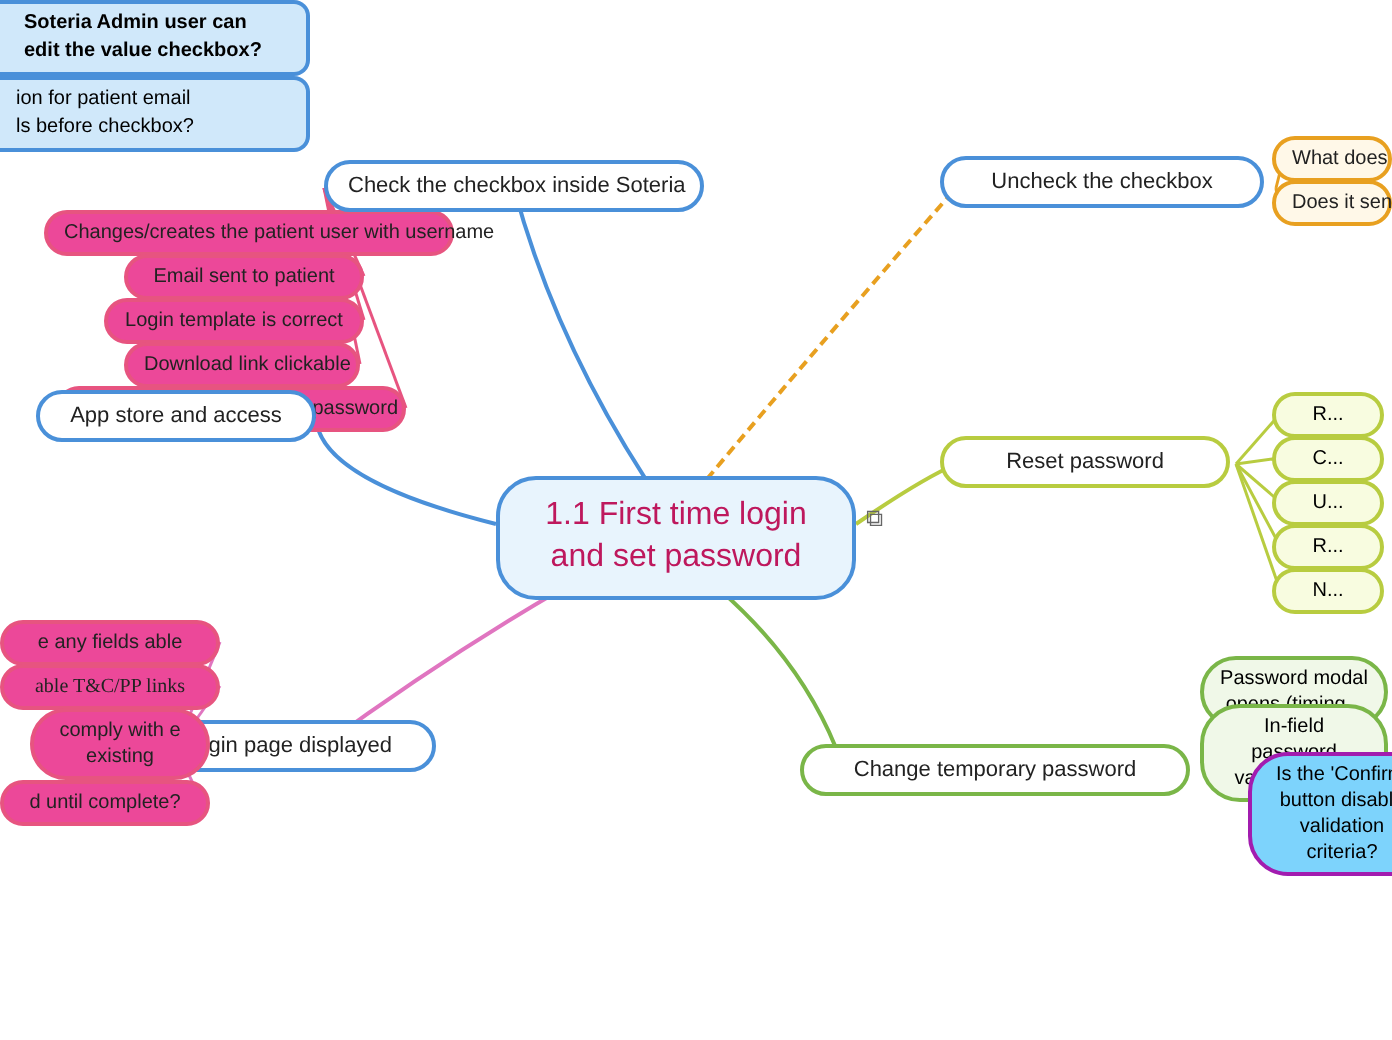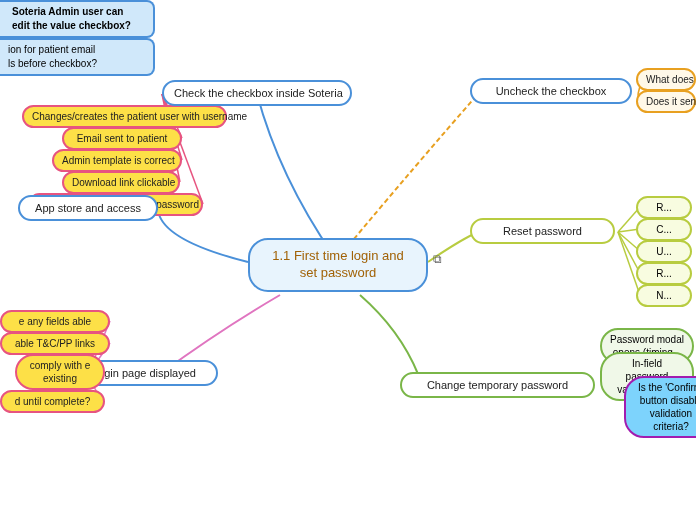--- a/index.html
+++ b/index.html
@@ -34,38 +34,38 @@
       background: #fff;
     }
     .node-green {
       border: 2px solid #7ab648;
       color: #222;
       background: #fff;
       margin-top: 12px;
     }
     .node-pink {
       border: 2px solid #e75480;
-      background: #fde047;
+      background: #ec4899;
       color: #222;
     }
     .node-orange {
       border: 2px solid #e8a020;
       background: #fff8e8;
       color: #222;
     }
     .node-yellow-green {
       border: 2px solid #b8cc40;
       color: #222;
       background: #fff;
     }
     .node-center {
       border: 2px solid #4a90d9;
       background: #e8f4fd;
-      color: #a16207;
-      font-size: 13px;
+      color: #be185d;
+      font-size: 16px;
       font-weight: 500;
       white-space: normal;
       width: 180px;
       text-align: center;
     }
     .node-small {
       font-size: 10px;
       padding: 3px 8px;
     }
   </style>
@@ -119,21 +119,21 @@
   <span>ion for patient email<br>ls before checkbox?</span>
 </div>
 
 <div class="node node-pink node-small" style="position:absolute;left:22px;top:105px;width:205px;">
   <span>Changes/creates the patient user with username</span>
 </div>
 <div class="node node-pink node-small" style="position:absolute;left:62px;top:127px;width:120px;">
   <span>Email sent to patient</span>
 </div>
 <div class="node node-pink node-small" style="position:absolute;left:52px;top:149px;width:130px;">
-  <span>Admin template is correct</span>
+  <span>Login template is correct</span>
 </div>
 <div class="node node-pink node-small" style="position:absolute;left:62px;top:171px;width:118px;">
   <span>Download link clickable</span>
 </div>
 <div class="node node-pink node-small" style="position:absolute;left:28px;top:193px;width:175px;">
   <span>Username and Temporary password</span>
 </div>
 
 <div class="node node-blue" style="position:absolute;left:162px;top:80px;width:190px;">
   <span>Check the checkbox inside Soteria</span>
@@ -170,21 +170,21 @@
 <div class="node node-small" style="position:absolute;left:636px;top:262px;width:56px;border:2px solid #b8cc40;background:#f8fce0;"><span>R...</span></div>
 <div class="node node-small" style="position:absolute;left:636px;top:284px;width:56px;border:2px solid #b8cc40;background:#f8fce0;"><span>N...</span></div>
 
 <div class="node node-blue" style="position:absolute;left:70px;top:360px;width:148px;">
   <span>Login page displayed</span>
 </div>
 
 <div class="node node-pink node-small" style="position:absolute;left:0px;top:310px;width:110px;">
   <span>e any fields able</span>
 </div>
-<div class="node node-pink node-small" style="position:absolute;left:0px;top:332px;width:110px;">
+<div class="node node-pink node-small" style="position:absolute;left:0px;top:332px;width:110px;font-family:Liberation Serif, serif;">
   <span>able T&amp;C/PP links</span>
 </div>
 <div class="node node-pink node-small" style="position:absolute;left:0px;top:354px;width:90px;white-space:normal;line-height:1.3;margin-left:15px;">
   <span>comply with e existing</span>
 </div>
 <div class="node node-pink node-small" style="position:absolute;left:0px;top:390px;width:105px;">
   <span>d until complete?</span>
 </div>
 
 <div class="node node-green" style="position:absolute;left:400px;top:360px;width:195px;">

